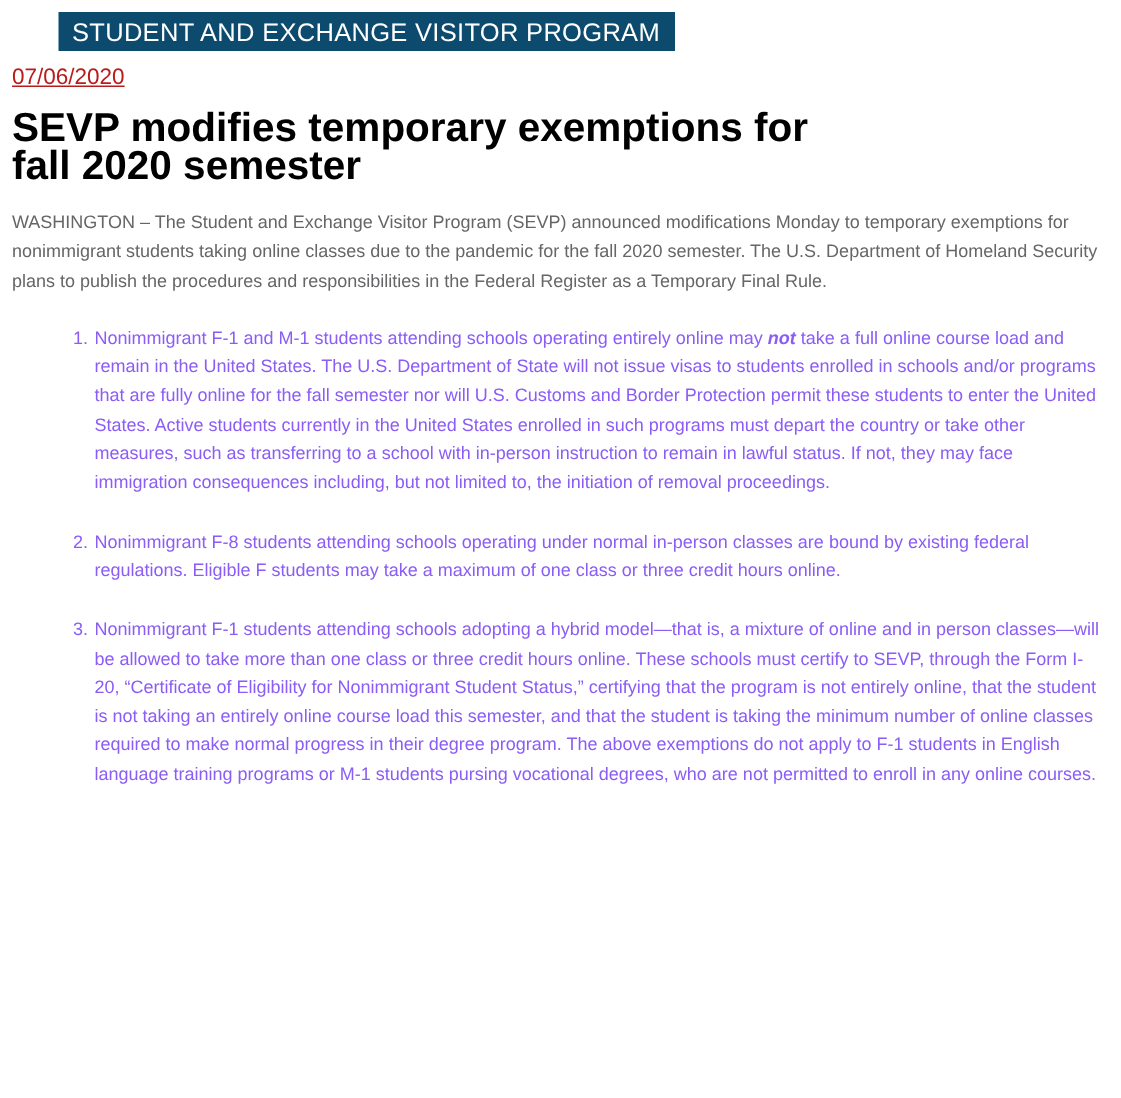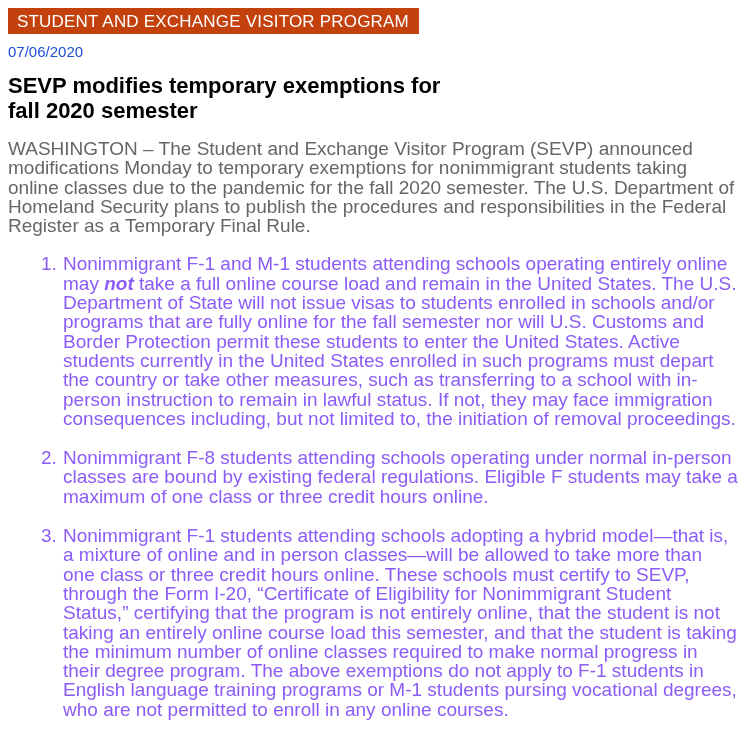--- a/index.html
+++ b/index.html
@@ -28,27 +28,27 @@
   .date {
     margin-top: 9px;
     font-size: 15px;
     line-height: 17px;
     color: #666668;
   }
   h1.headline {
     margin: 13px 0 16px 0;
     padding: 0;
     color: #000000;
-    font-size: 22px;
+    font-size: 27px;
     line-height: 25px;
     font-weight: bold;
   }
   .body-text {
     color: #666668;
-    font-size: 19px;
+    font-size: 12px;
     line-height: 19.3px;
   }
   p.paragraph {
     margin: 0 0 19px 0;
   }
   p.list-intro {
     margin: 0 0 24px 0;
   }
   ol.exemptions {
     margin: 0;
@@ -64,25 +64,25 @@
   .em-not {
     font-weight: bold;
     font-style: italic;
   }
 </style>
 </head>
 <body>
 
 <div class="page">
 
-  <div class="banner" style="background: #c2410c; color: rgb(255, 255, 255);">
+  <div class="banner" style="background: #0c4a6e; color: rgb(255, 255, 255); margin-left: 31px;">
     <span>STUDENT AND EXCHANGE VISITOR PROGRAM</span>
   </div>
 
-  <div class="date" style="color: #1d4ed8;">07/06/2020</div>
+  <div class="date" style="color: #b91c1c; text-decoration: underline;">07/06/2020</div>
 
   <h1 class="headline" style="color: rgb(0, 0, 0);">
     <div>SEVP modifies temporary exemptions for</div>
     <div>fall 2020 semester</div>
   </h1>
 
   <p class="paragraph body-text" style="color: rgb(102, 102, 104);">WASHINGTON – The Student and Exchange Visitor Program (SEVP) announced modifications Monday to temporary exemptions for nonimmigrant students taking online classes due to the pandemic for the fall 2020 semester. The U.S. Department of Homeland Security plans to publish the procedures and responsibilities in the Federal Register as a Temporary Final Rule.</p>
 
 
   <ol class="exemptions body-text" style="color: #8b5cf6;">

